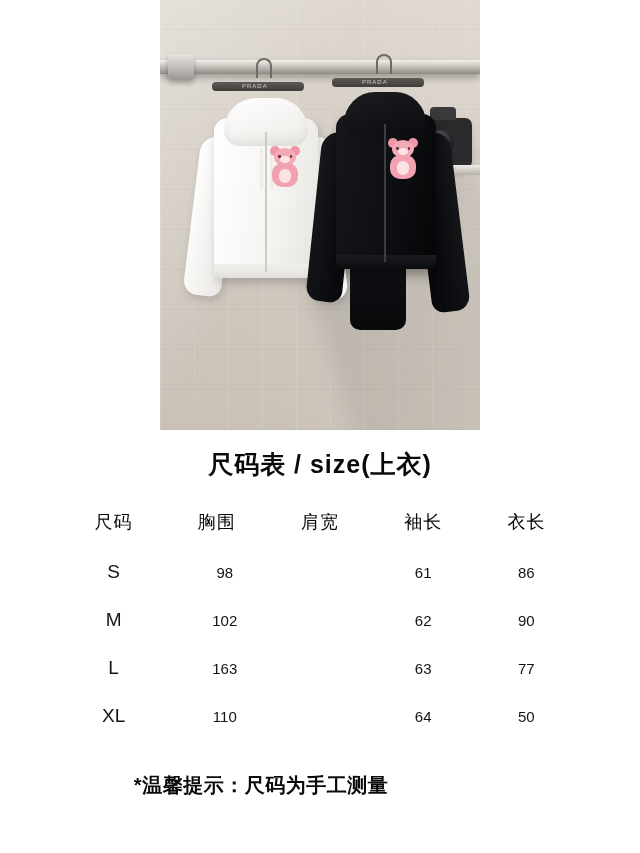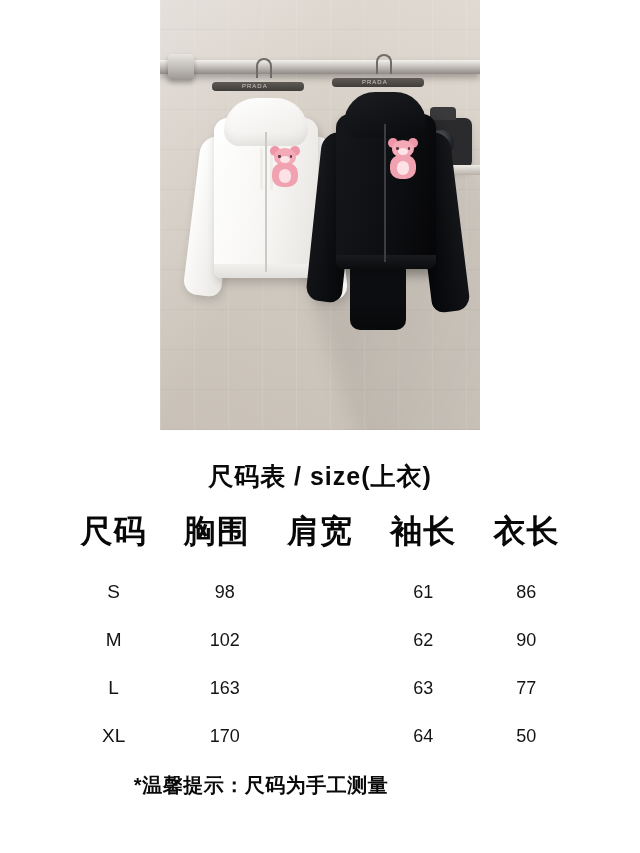--- a/index.html
+++ b/index.html
@@ -351,47 +351,47 @@
     width: 3px;
     height: 42px;
     background: #efedea;
     border-radius: 2px;
   }
 
   
   .chart-title {
     position: absolute;
     left: 0;
-    top: 460px;
+    top: 448px;
     width: 640px;
     text-align: center;
     font-size: 25px;
     font-weight: bold;
     letter-spacing: 1px;
     color: #0a0a0a;
   }
 
   table.size-table {
     position: absolute;
     left: 62px;
     top: 506px;
     width: 516px;
     border-collapse: collapse;
     table-layout: fixed;
   }
   table.size-table th {
-    font-size: 32px;
-    font-weight: bold;
+    font-size: 18px;
+    font-weight: normal;
     color: #080808;
     padding: 4px 0 14px 0;
     text-align: center;
     letter-spacing: 1px;
   }
   table.size-table td {
-    font-size: 18px;
+    font-size: 15px;
     color: #141414;
     text-align: center;
     padding: 13px 0;
     font-weight: normal;
   }
   table.size-table td.c-size { font-size: 19px; }
   table.size-table td.c-bust { transform: translateX(8px); }
   table.size-table td.c-shoulder { color: transparent; }
 
   .note {
@@ -502,21 +502,21 @@
       </tr>
       <tr>
         <td class="c-size">L</td>
         <td class="c-bust">163</td>
         <td class="c-shoulder"></td>
         <td>63</td>
         <td>77</td>
       </tr>
       <tr>
         <td class="c-size">XL</td>
-        <td class="c-bust">170</td>
+        <td class="c-bust">110</td>
         <td class="c-shoulder"></td>
         <td>64</td>
         <td>50</td>
       </tr>
     </tbody>
   </table>
 
   <div class="note">
     <div>*温馨提示：尺码为手工测量</div>
   </div>

